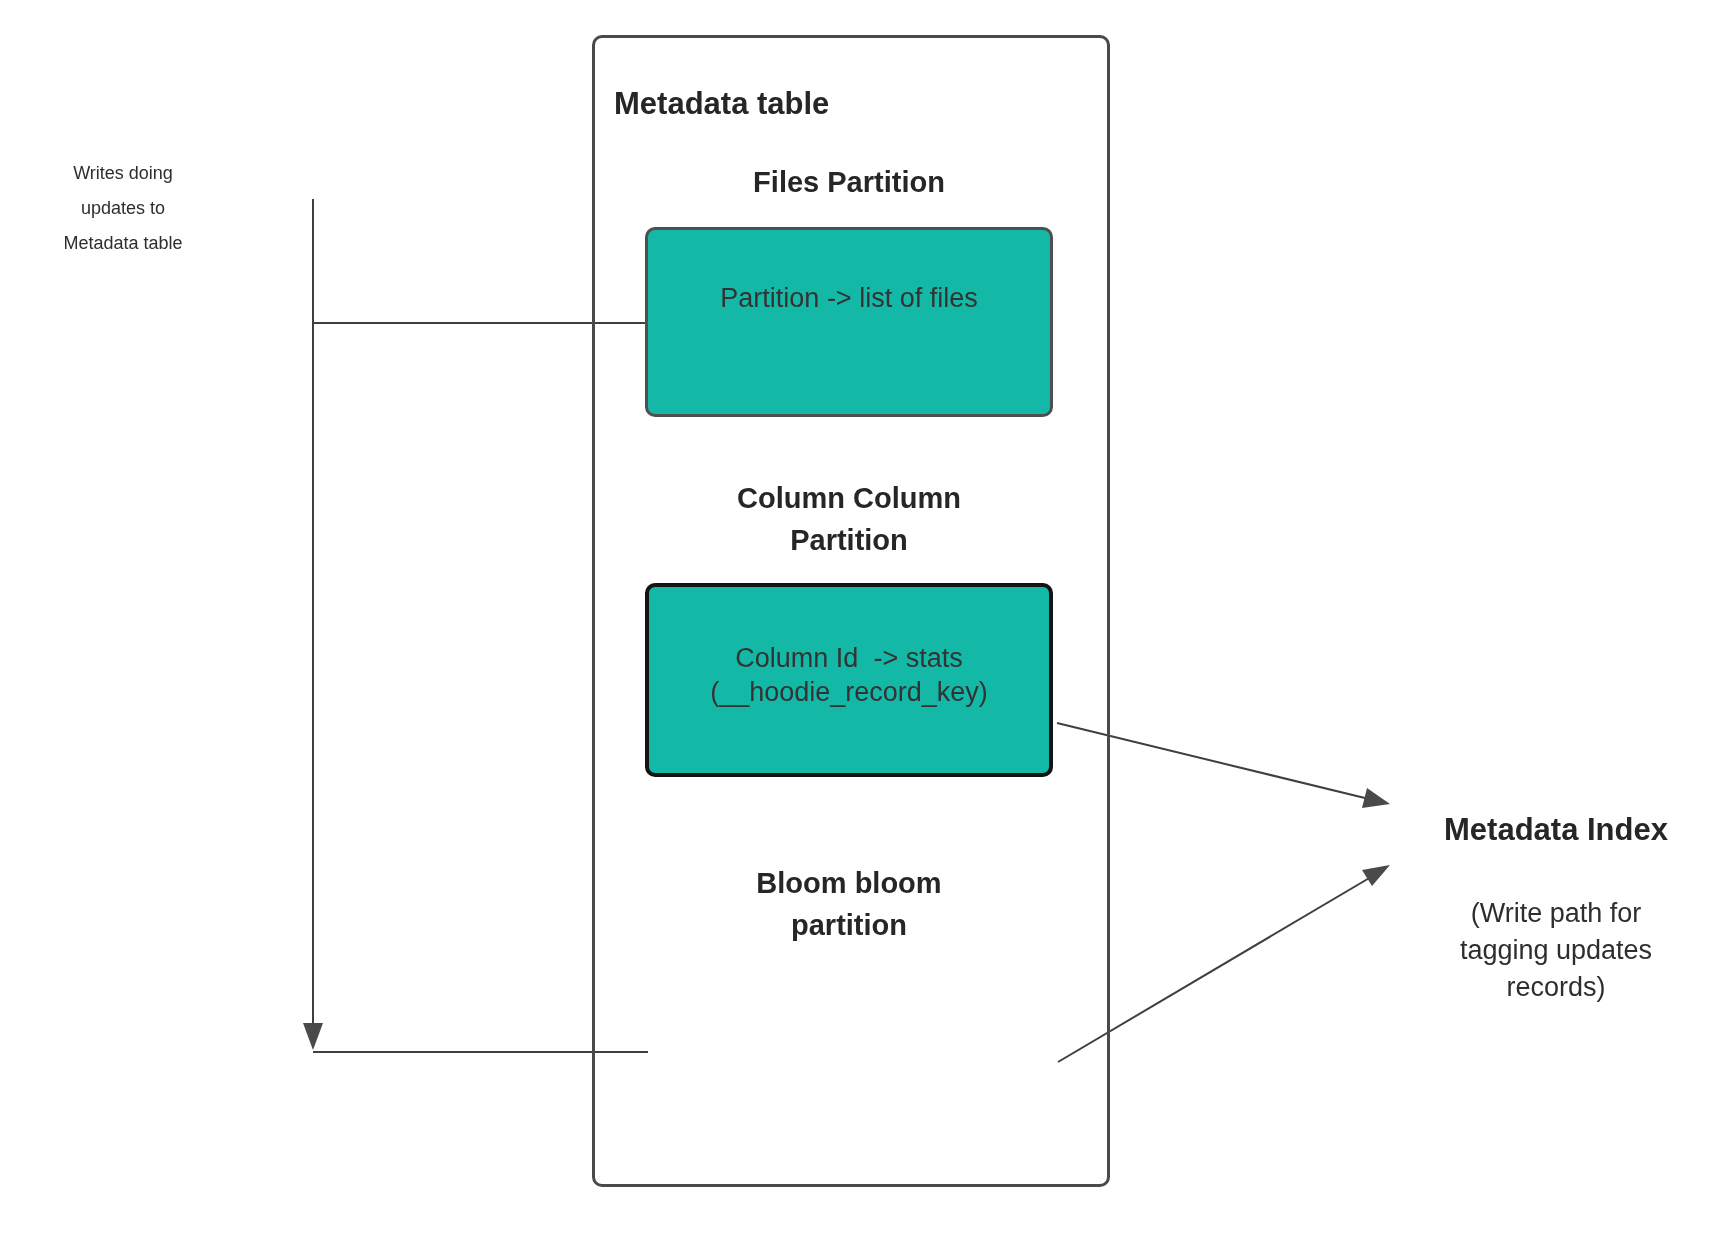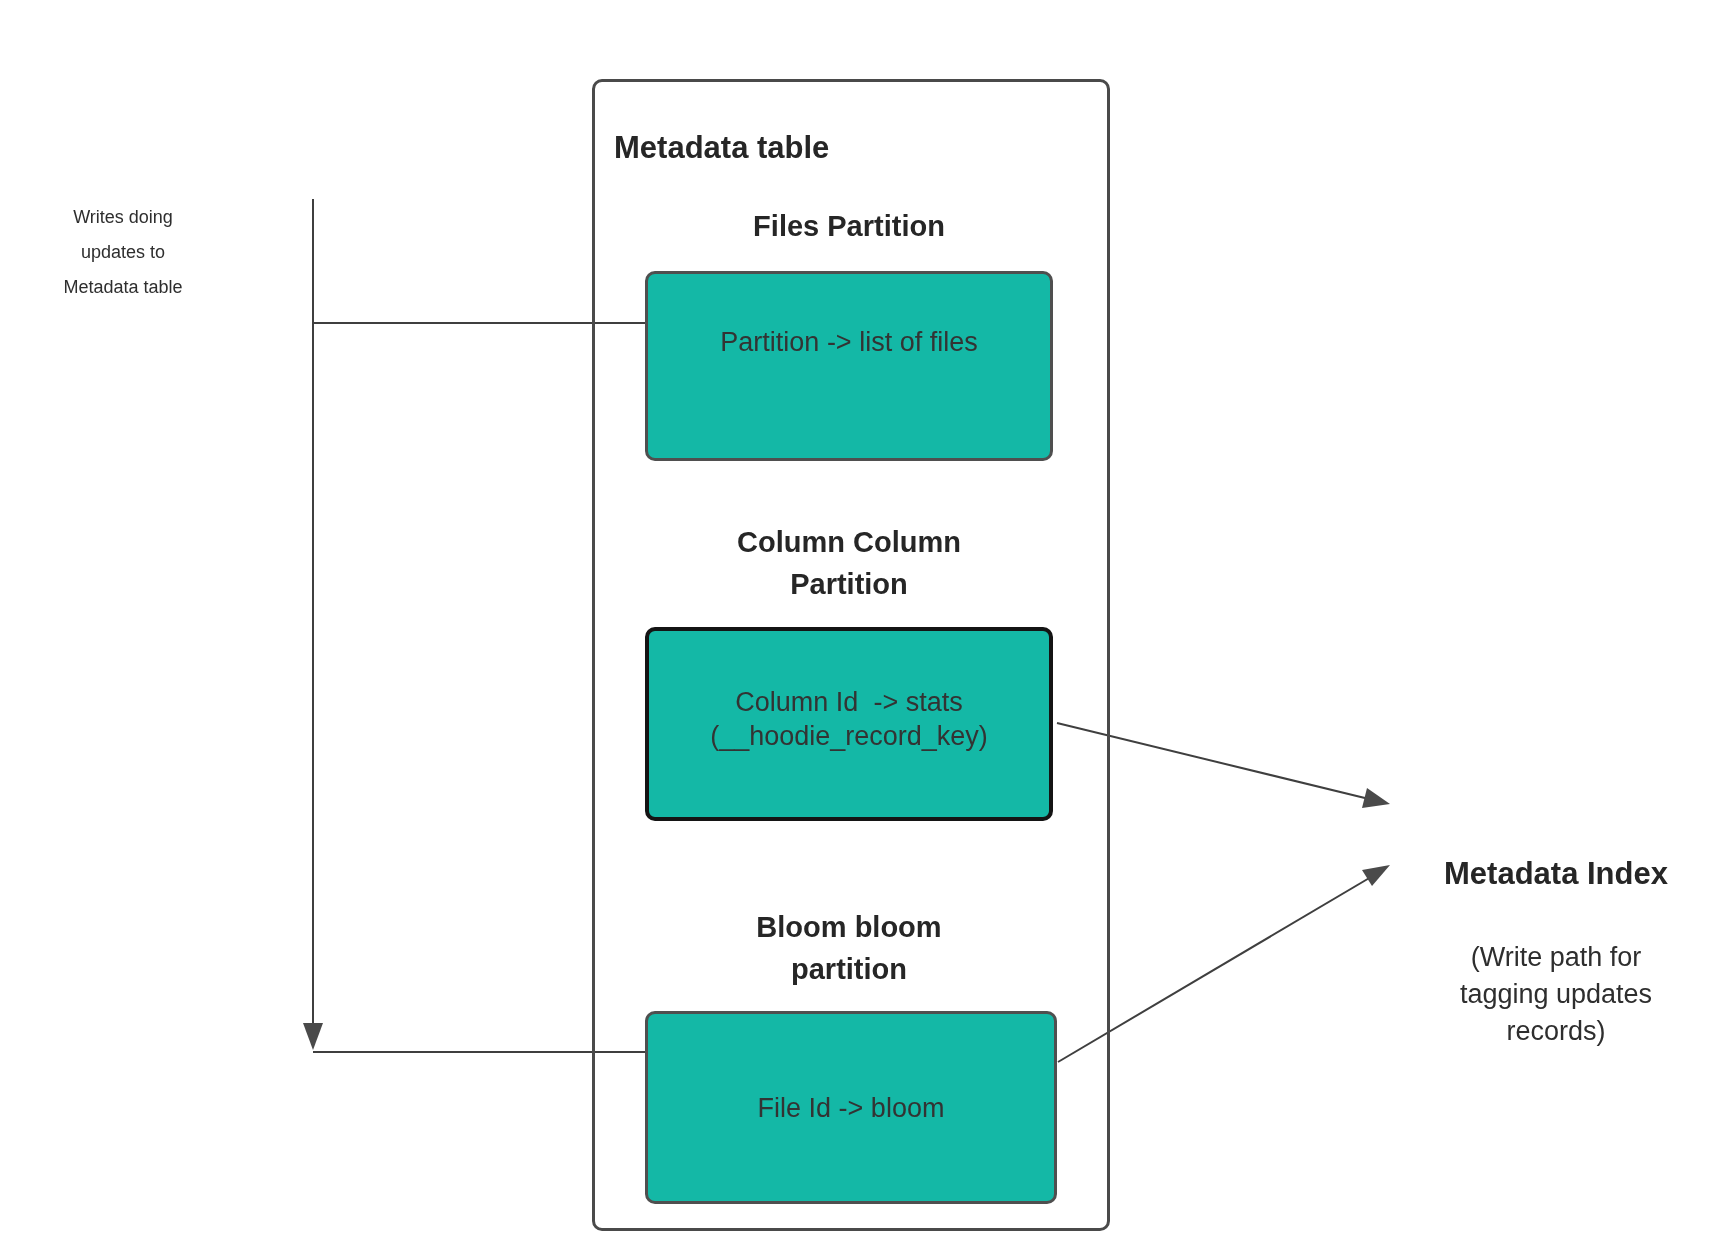--- a/index.html
+++ b/index.html
@@ -17,21 +17,21 @@
     overflow: hidden;
   }
   .overlay {
     position: absolute;
     left: 0;
     top: 0;
     width: 1718px;
     height: 1244px;
     pointer-events: none;
   }
-  .abs { position: absolute; box-sizing: border-box; margin-top: 44px; }
+  .abs { position: absolute; box-sizing: border-box; }
 
   .left-note {
     left: 0px; top: 156px; width: 246px;
     font-size: 18px; line-height: 35px;
     text-align: center;
     white-space: pre-wrap;
     color: #2e2e2e;
   }
 
   .outer-box {
@@ -133,22 +133,19 @@
 
   <div class="abs section-heading h-colstats">Column Column
 Partition</div>
   <div class="abs part-box b-colstats">
     <span class="part-label">Column Id  -&gt; stats
 (__hoodie_record_key)</span>
   </div>
 
   <div class="abs section-heading h-bloom">Bloom bloom
 partition</div>
-  <div class="abs part-box b-bloom">
-    <span class="part-label">File Id -&gt; bloom</span>
-  </div>
 
   <div class="abs index-title">Metadata Index</div>
   <div class="abs index-subtitle">(Write path for
 tagging updates
 records)</div>
 
 </div>
 
 </body></html>

